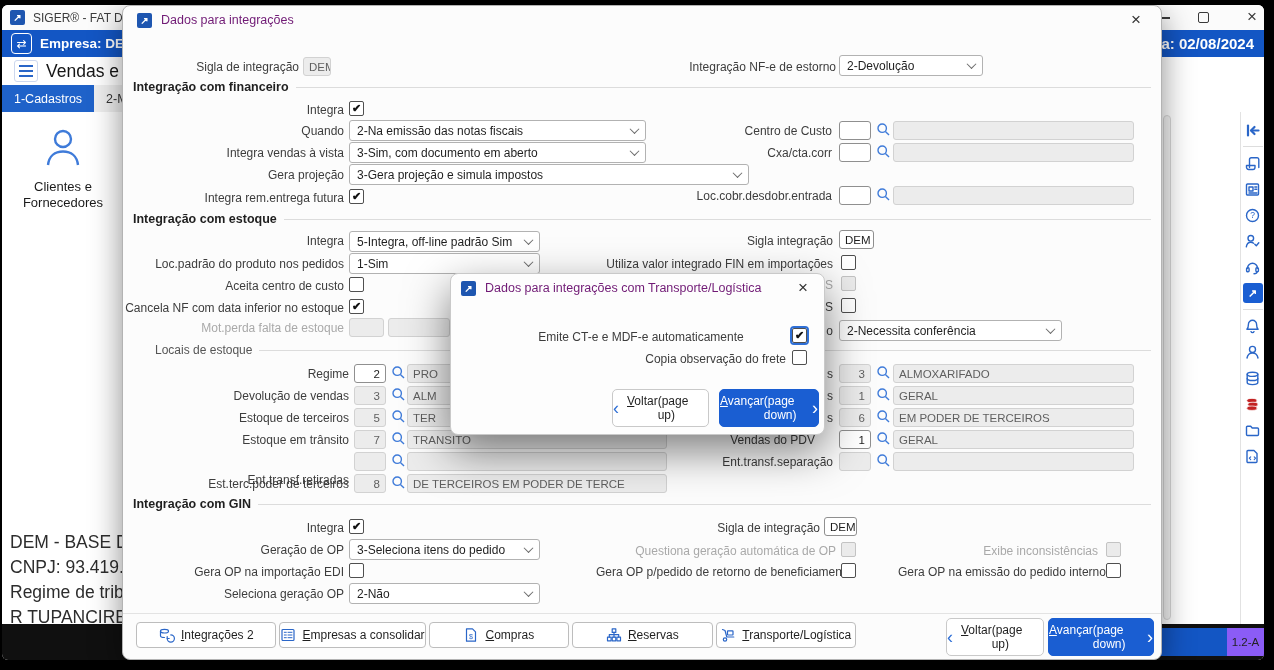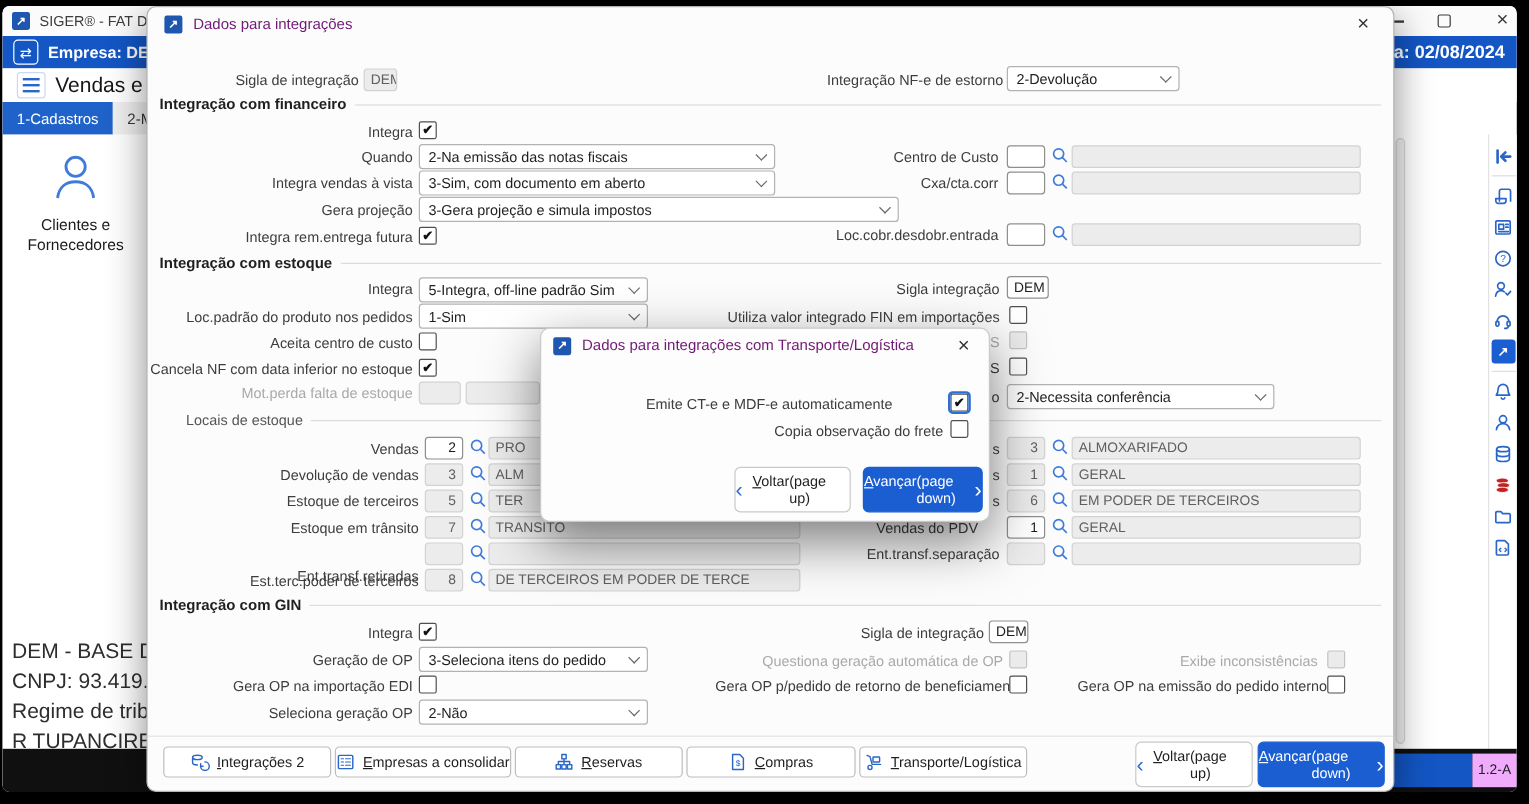--- a/index.html
+++ b/index.html
@@ -24,21 +24,21 @@
   .modrow .mt{font-size:17.5px;color:#161616;margin-left:8px;white-space:nowrap;}
   .tabs{position:absolute;left:0;top:80px;height:27px;display:flex;}
   .tab{height:27px;display:flex;align-items:center;padding:0 12px;font-size:12.5px;white-space:nowrap;}
   .tab.on{background:#1f62c9;color:#fff;}
   .tab.off{background:#efefef;color:#333;}
   .shortcut{position:absolute;left:8px;top:122px;width:106px;text-align:center;}
   .shortcut .lbl2{font-size:13px;color:#1b1b1b;line-height:16px;margin-top:6px;}
   .info{position:absolute;left:8px;top:525px;font-size:17.5px;color:#2d2d2d;line-height:25px;white-space:nowrap;}
   .sbar{position:absolute;left:0;top:619px;width:100%;height:36px;background:#101010;}
   .sbar .bseg{position:absolute;left:1098px;top:4px;width:127px;height:28px;background:#1356c4;}
-  .sbar .vseg{position:absolute;left:1225px;top:4px;width:37px;height:28px;background:#f0abfc;display:flex;align-items:center;justify-content:center;font-size:11.5px;color:#222;}
+  .sbar .vseg{position:absolute;left:1225px;top:4px;width:37px;height:28px;background:#8b5cf6;display:flex;align-items:center;justify-content:center;font-size:11.5px;color:#222;}
   .rsb{position:absolute;left:1238px;top:107px;width:24px;height:512px;background:#fff;border-left:1px solid #e2e2e2;display:flex;flex-direction:column;align-items:center;padding-top:8px;gap:6px;}
   .sbi{width:20px;height:20px;display:flex;align-items:center;justify-content:center;}
   .sbi svg{stroke:#2a66c8;fill:none;stroke-width:1.4;stroke-linecap:round;stroke-linejoin:round;}
   .sbi.appon{background:#1a5ed2;border-radius:3px;color:#fff;font-size:11px;font-weight:bold;}
   .sbi.appon::after{content:"↗";}
   .sep{width:20px;border-top:1px solid #ddd;}
   .scrollstrip{position:absolute;left:1161px;top:110px;width:8px;height:505px;background:#f4f4f4;border:1px solid #d8d8d8;border-radius:4px;}
   
   .dialog{position:absolute;left:122px;top:5px;width:1040px;height:655px;background:#fcfcfc;border:1px solid #b3b3b3;border-radius:8px;box-shadow:0 10px 32px rgba(0,0,0,.45);}
   .dtb{position:absolute;left:0;top:0;width:100%;height:28px;display:flex;align-items:center;padding-left:14px;}
@@ -292,21 +292,21 @@
   <span class="lab" style="left:470px;top:317px;width:240px;">o</span>
   <span class="dd" style="left:716px;top:314px;width:223px;">
       <span class="tx">2-Necessita conferência</span>
     </span>
 
   <div class="sec grp" style="left:32px;top:337px;width:996px;">
       <span class="t">Locais de estoque</span>
       <span class="line"></span>
     </div>
 
-  <span class="lab" style="left:0;top:360px;width:226px;">Vendas</span>
+  <span class="lab" style="left:0;top:360px;width:226px;">Regime</span>
   <span class="fld white num" style="left:231px;top:358px;width:32px;">2</span>
   <span class="srch" style="left:268px;top:359px;"><svg width="15" height="15" viewBox="0 0 15 15">
         <circle cx="6.2" cy="6.2" r="4.2" fill="none" stroke="#3f7bd9" stroke-width="1.4"></circle>
         <line x1="9.4" y1="9.4" x2="13" y2="13" stroke="#3f7bd9" stroke-width="1.4"></line>
       </svg></span>
   <span class="fld" style="left:284px;top:358px;width:260px;">PRO</span>
   <span class="lab" style="left:0;top:382px;width:226px;">Devolução de vendas</span>
   <span class="fld num" style="left:231px;top:380px;width:32px;">3</span>
   <span class="srch" style="left:268px;top:381px;"><svg width="15" height="15" viewBox="0 0 15 15">
         <circle cx="6.2" cy="6.2" r="4.2" fill="none" stroke="#3f7bd9" stroke-width="1.4"></circle>
@@ -418,34 +418,34 @@
     </div>
     <div class="fbtn">
       <svg width="16" height="16" viewBox="0 0 16 16">
           <rect x="2" y="2.5" width="12" height="11" rx="1"></rect>
           <path d="M4.3 5.3h2M4.3 8h2M4.3 10.7h2M8 5.3h4M8 8h4M8 10.7h4" style="stroke-width:1;"></path>
         </svg>
       <span><span class="k">E</span><span>mpresas a consolidar</span></span>
     </div>
     <div class="fbtn">
       <svg width="16" height="16" viewBox="0 0 16 16">
+          <path d="M3.5 1.8h6l3 3v9.4h-9z"></path>
+          <text x="8" y="11.5" text-anchor="middle" font-size="7" fill="#2a66c8" stroke="none">$</text>
+        </svg>
+      <span><span class="k">C</span><span>ompras</span></span>
+    </div>
+    <div class="fbtn">
+      <svg width="16" height="16" viewBox="0 0 16 16">
           <rect x="6.2" y="1.8" width="3.6" height="3.6"></rect>
           <rect x="1.5" y="10.2" width="3.6" height="3.6"></rect>
           <rect x="6.2" y="10.2" width="3.6" height="3.6"></rect>
           <rect x="10.9" y="10.2" width="3.6" height="3.6"></rect>
           <path d="M8 5.4v2.2M3.3 10.2V7.6h9.4v2.6M8 7.6v2.6"></path>
         </svg>
       <span><span class="k">R</span><span>eservas</span></span>
-    </div>
-    <div class="fbtn">
-      <svg width="16" height="16" viewBox="0 0 16 16">
-          <path d="M3.5 1.8h6l3 3v9.4h-9z"></path>
-          <text x="8" y="11.5" text-anchor="middle" font-size="7" fill="#2a66c8" stroke="none">$</text>
-        </svg>
-      <span><span class="k">C</span><span>ompras</span></span>
     </div>
     <div class="fbtn">
       <svg width="16" height="16" viewBox="0 0 16 16">
           <circle cx="5" cy="12.5" r="1.7"></circle>
           <path d="M2.5 2.5l2.5 1 1.8 6.5h7"></path>
           <rect x="7.5" y="3.8" width="5.5" height="4.2" rx=".5"></rect>
         </svg>
       <span><span class="k">T</span><span>ransporte/Logística</span></span>
     </div>
   </div>

